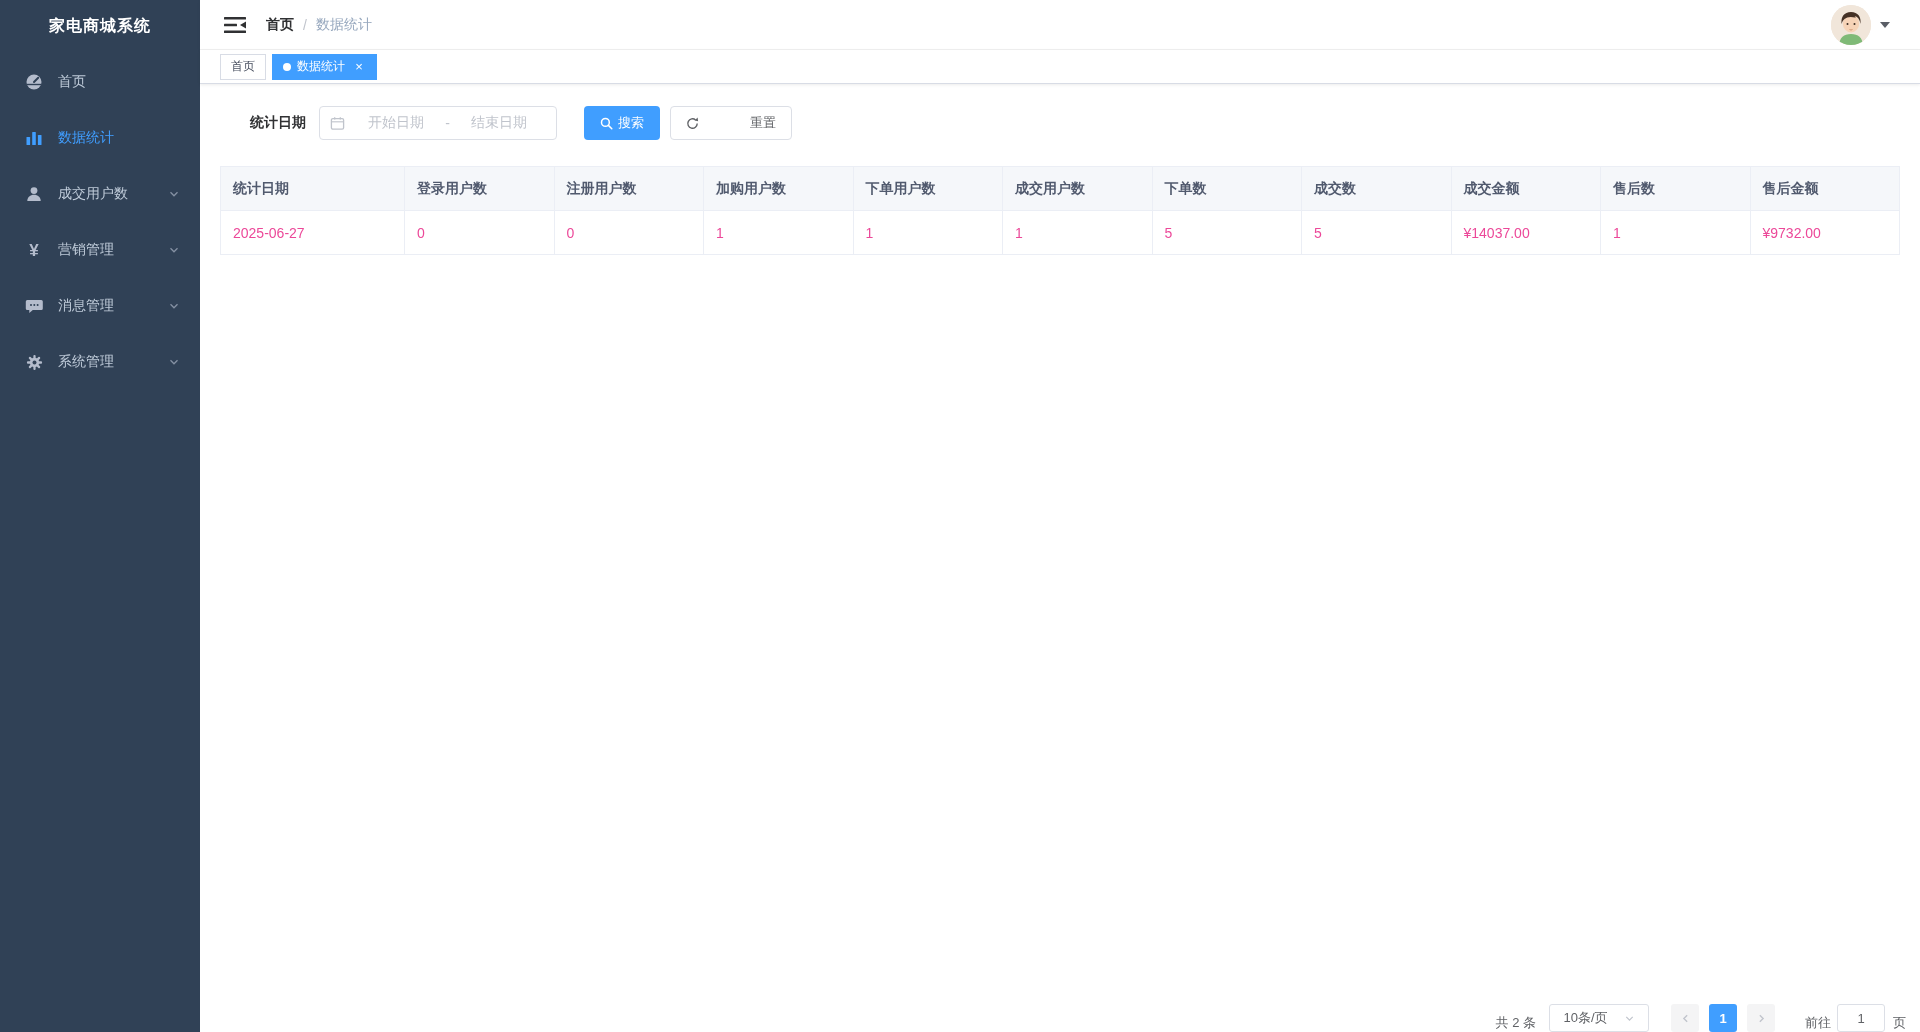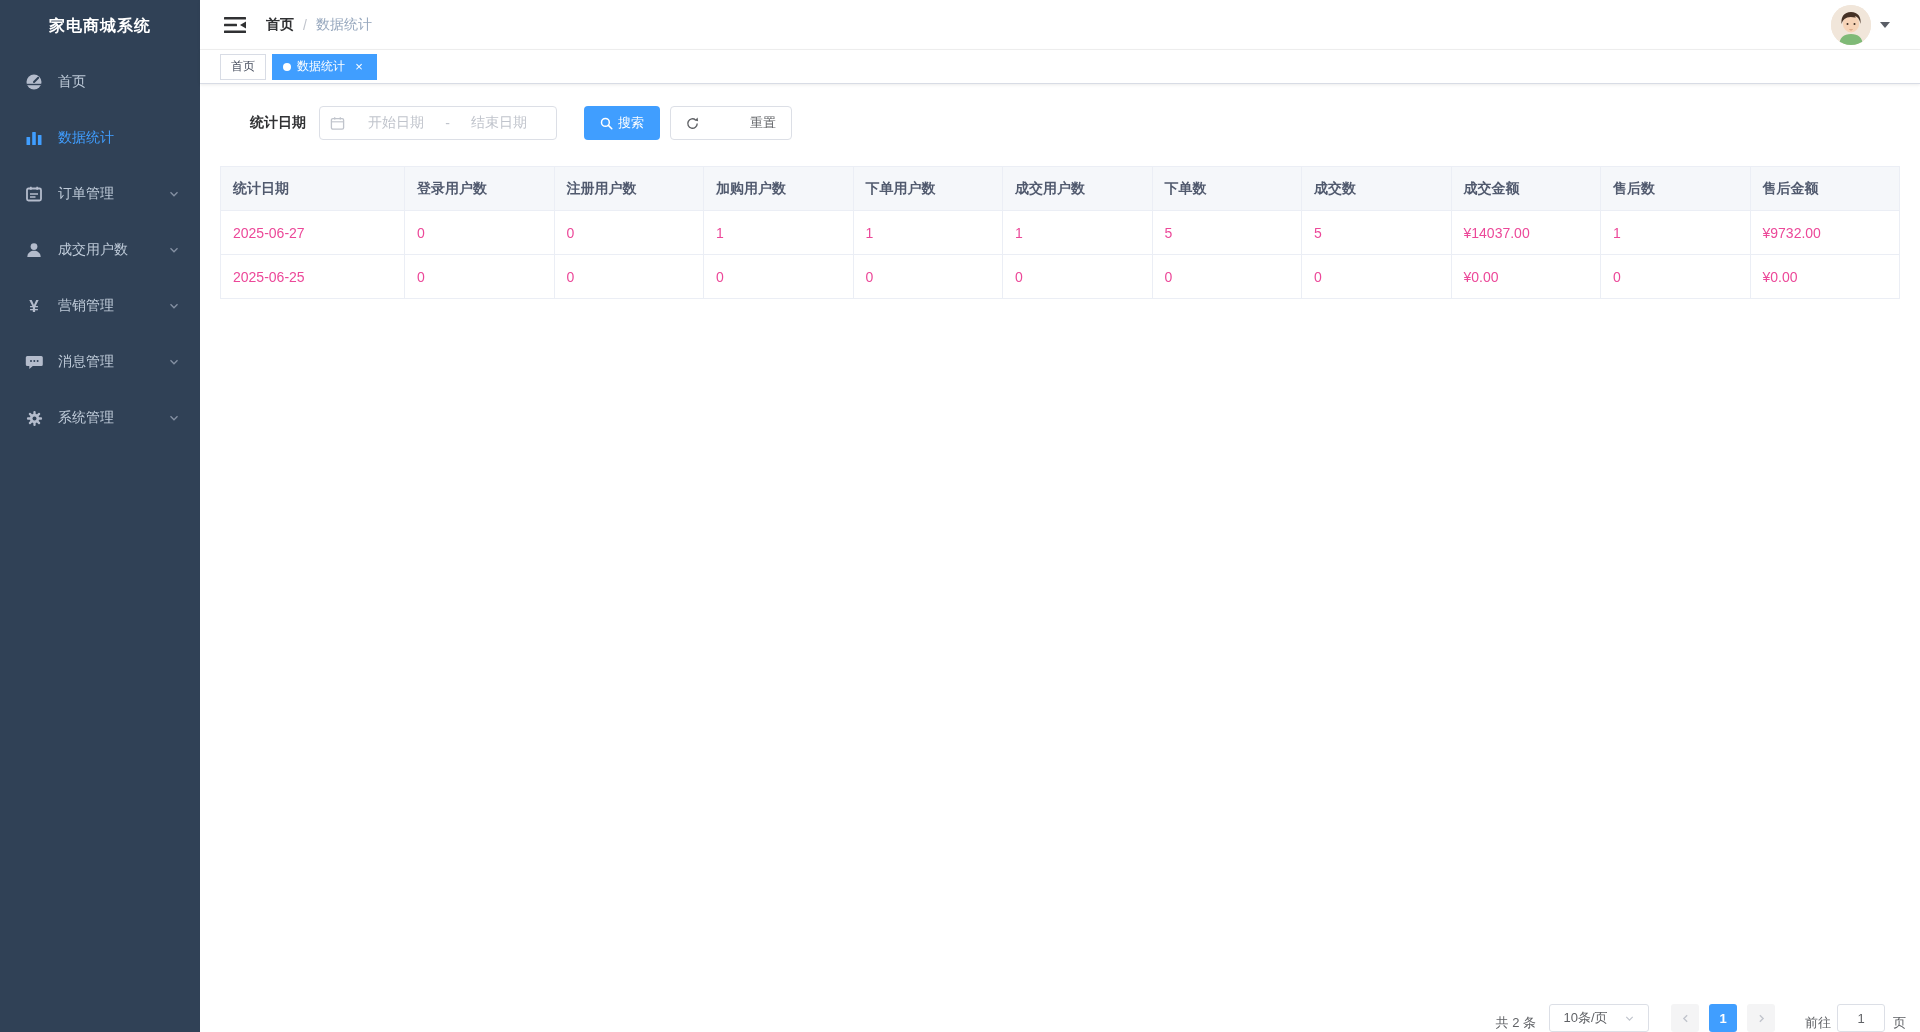--- a/index.html
+++ b/index.html
@@ -114,35 +114,20 @@
           <svg width="18" height="18" viewBox="0 0 18 18" fill="currentColor">
               <rect x="1.5" y="8" width="3.6" height="8" rx="0.6"></rect>
               <rect x="7.2" y="3" width="3.6" height="13" rx="0.6"></rect>
               <rect x="12.9" y="6" width="3.6" height="10" rx="0.6"></rect>
             </svg>
         </span>
         <span class="label">数据统计</span>
       </div>
 
 
-      <div class="menu-item">
-        <span class="micon">
-          <svg width="18" height="18" viewBox="0 0 18 18">
-              <rect x="2" y="3.5" width="14" height="12" rx="1.5" fill="none" stroke="currentColor" stroke-width="1.8"></rect>
-              <path d="M5.8 1.8 v3 M12.2 1.8 v3" stroke="currentColor" stroke-width="1.8"></path>
-              <path d="M5 9 h8 M5 12 h5.5" stroke="currentColor" stroke-width="1.6"></path>
-            </svg>
-        </span>
-        <span class="label">订单管理</span>
-        <span class="chev">
-          <svg width="12" height="12" viewBox="0 0 12 12">
-              <path d="M2.5 4.3 L6 7.8 L9.5 4.3" fill="none" stroke="currentColor" stroke-width="1.3"></path>
-            </svg>
-        </span>
-      </div>
 
       <div class="menu-item">
         <span class="micon">
           <svg width="18" height="18" viewBox="0 0 18 18" fill="currentColor">
               <circle cx="9" cy="5.6" r="3.4"></circle>
               <path d="M2.3 16 c0-3.8 3-6.2 6.7-6.2 s6.7 2.4 6.7 6.2 Z"></path>
             </svg>
         </span>
         <span class="label">成交用户数</span>
         <span class="chev">
@@ -308,33 +293,20 @@
             <td>0</td>
             <td>1</td>
             <td>1</td>
             <td>1</td>
             <td>5</td>
             <td>5</td>
             <td>¥14037.00</td>
             <td>1</td>
             <td>¥9732.00</td>
           </tr>
-          <tr>
-            <td>2025-06-25</td>
-            <td>0</td>
-            <td>0</td>
-            <td>0</td>
-            <td>0</td>
-            <td>0</td>
-            <td>0</td>
-            <td>0</td>
-            <td>¥0.00</td>
-            <td>0</td>
-            <td>¥0.00</td>
-          </tr>
         </tbody>
       </table>
 
       <div class="pagination">
         <span class="pg-total">共 2 条</span>
         <div class="pg-size">
           <span>10条/页</span>
           <span class="chev">
             <svg width="11" height="11" viewBox="0 0 12 12">
                 <path d="M2.5 4.3 L6 7.8 L9.5 4.3" fill="none" stroke="currentColor" stroke-width="1.3"></path>

